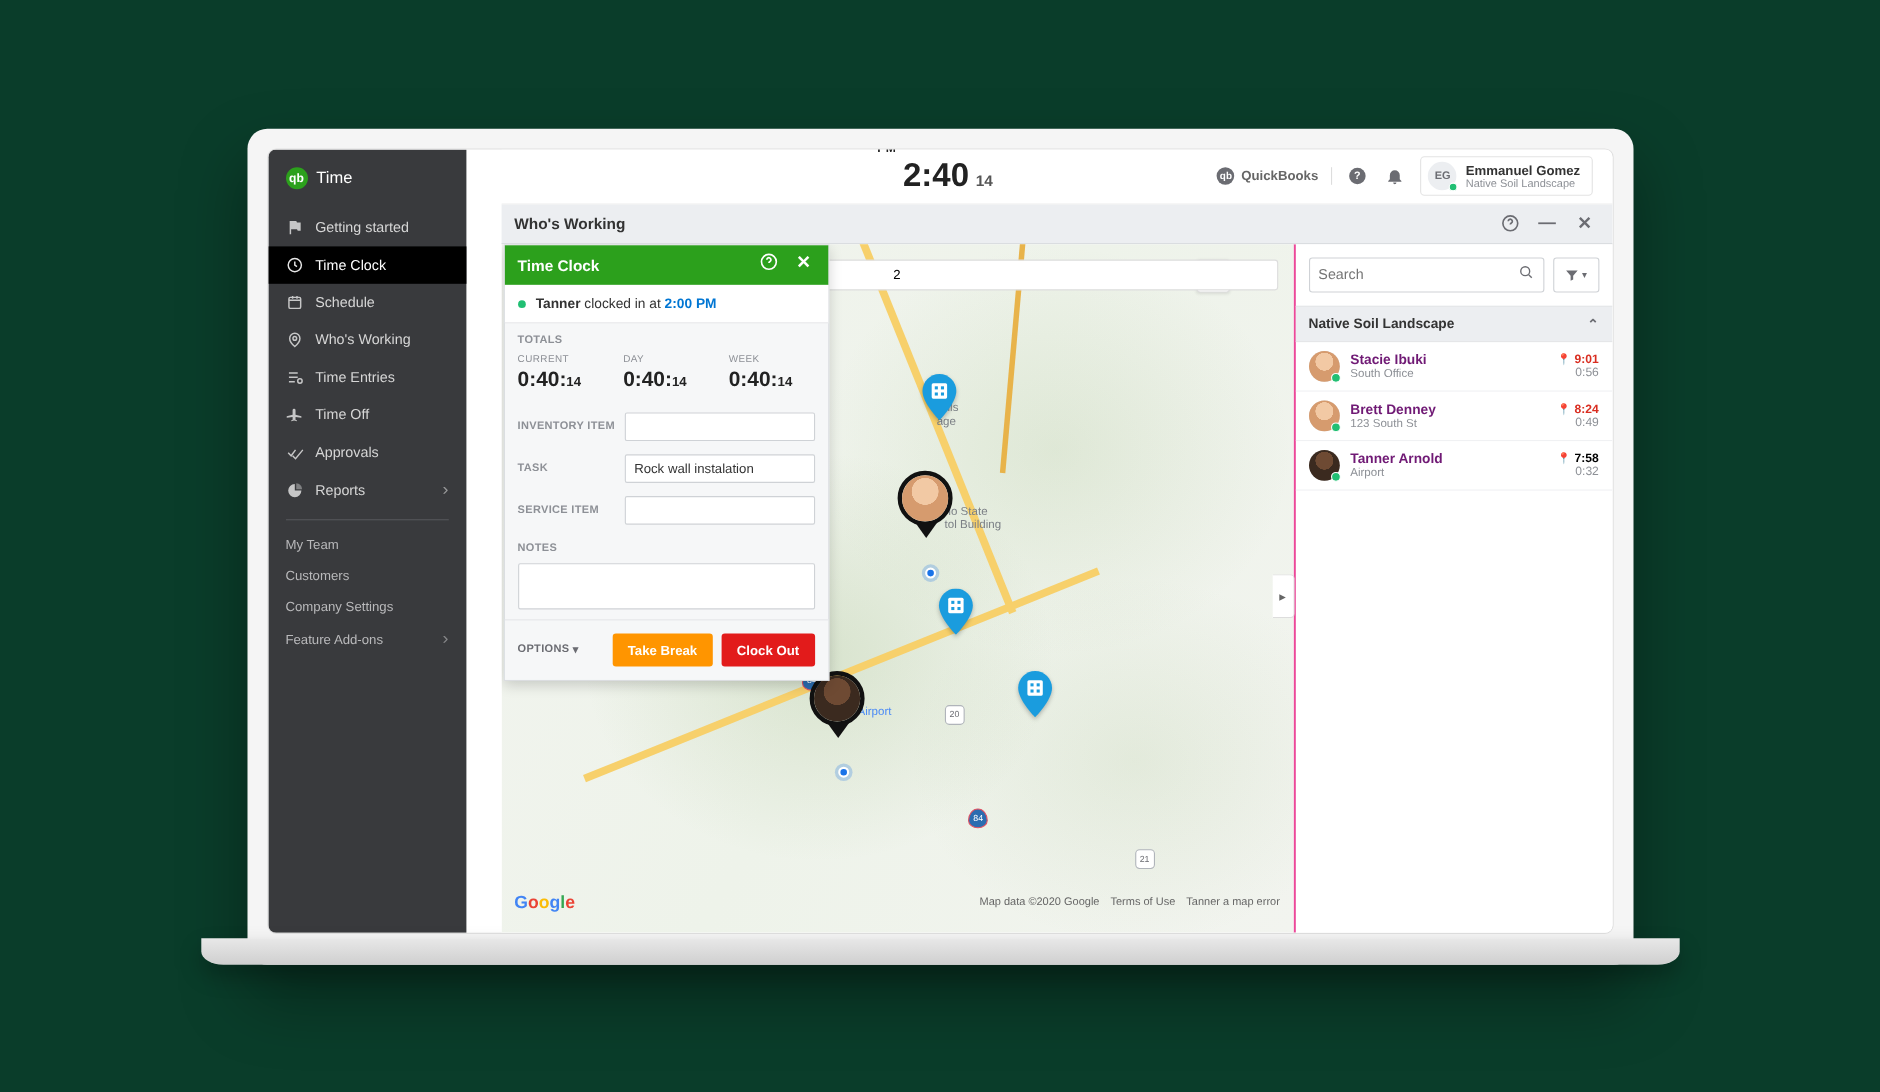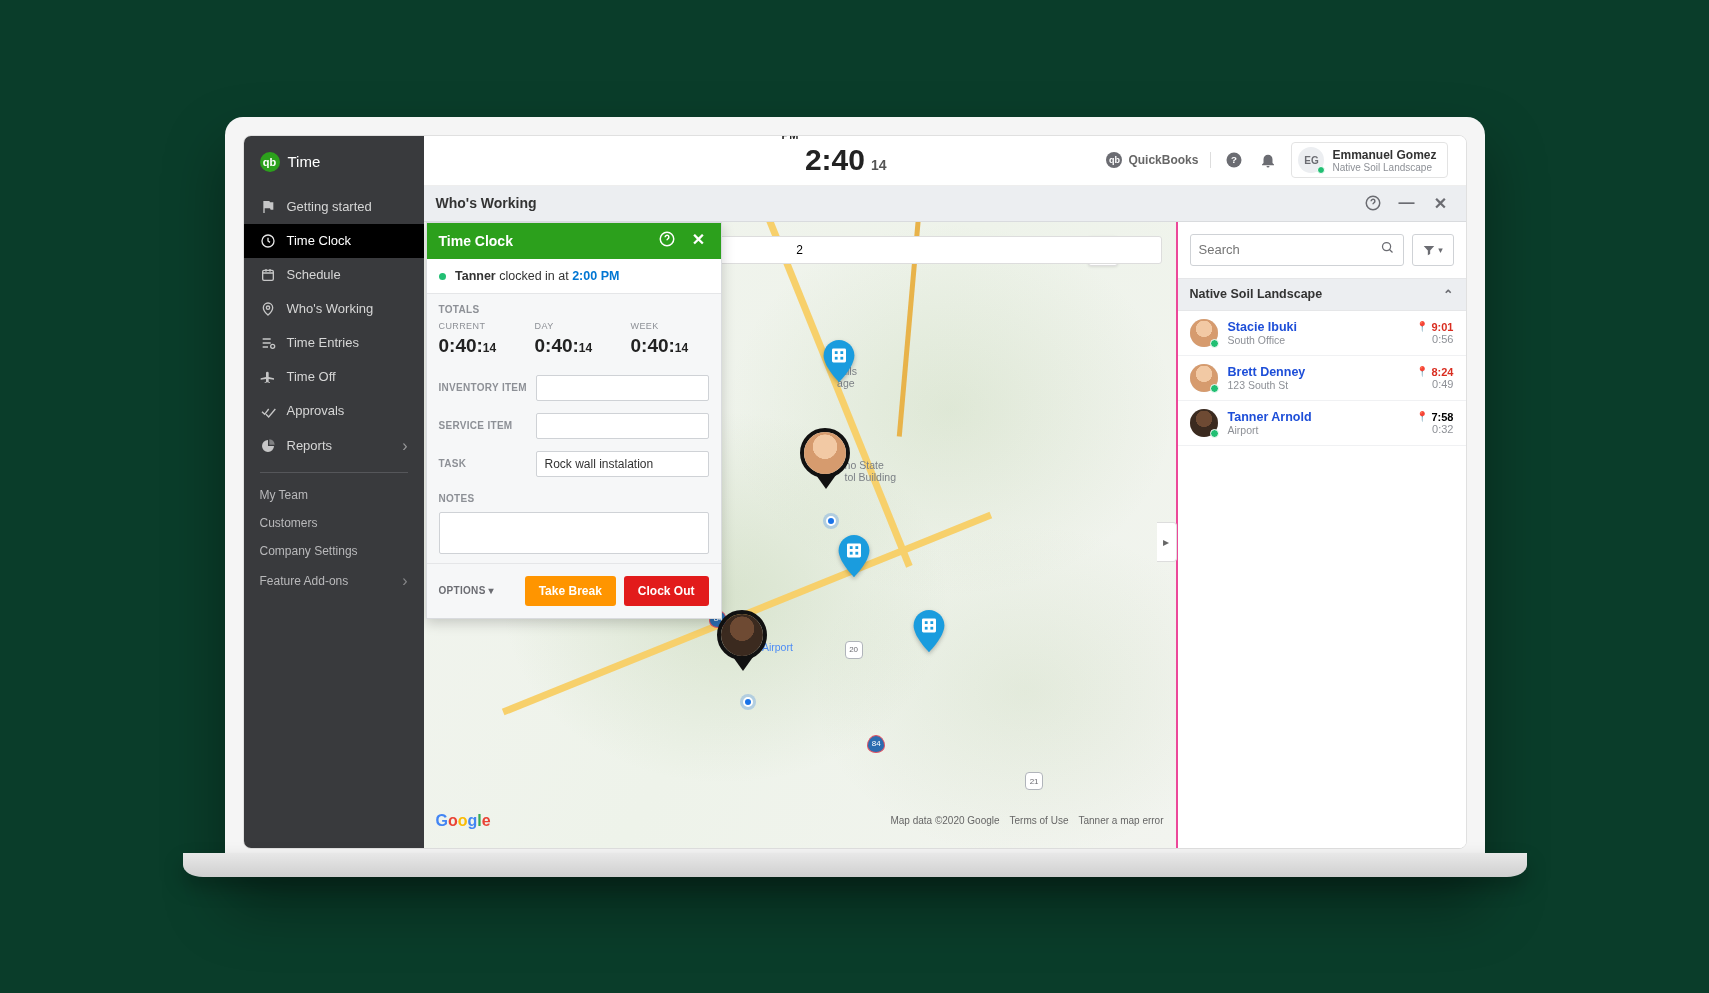--- a/index.html
+++ b/index.html
@@ -12,21 +12,21 @@
   .brand { display:flex; align-items:center; gap:8px; padding:4px 16px 18px 16px; color:#fff; font-size:15px; font-weight:500;}
   .brand-logo { width:20px; height:20px; border-radius:50%; background:#2ca01c; display:flex; align-items:center; justify-content:center; color:#fff; font-size:11px; font-weight:700;}
   .nav-item { display:flex; align-items:center; gap:11px; padding:9px 16px; cursor:pointer; color:#d6d6d6; position:relative;}
   .nav-item.active { background:#000; color:#fff;}
   .nav-icon { width:16px; height:16px; flex:none; opacity:.9;}
   .nav-item .chev { margin-left:auto; opacity:.6; font-size:16px;}
   .sidebar hr { border:none; border-top:1px solid #55565a; margin:8px 16px;}
   .nav-sub { padding:7px 16px; font-size:12px; color:#b9b9bb; cursor:pointer; display:flex; align-items:center;}
   .nav-sub .chev { margin-left:auto; font-size:16px; opacity:.6;}
   
-  .main { flex:1; display:flex; flex-direction:column; background:#fff;}
+  .main { flex:1; display:flex; flex-direction:column; background:#fff;margin-left:32px;}
   .topbar { height:50px; display:flex; align-items:center; padding:0 18px; gap:14px; border-bottom:1px solid #eee;}
   .clock { margin:0 auto; display:flex; align-items:baseline; gap:6px; font-weight:700; color:#222;}
   .clock .pm { font-size:11px; font-weight:600; letter-spacing:.5px; margin-top:-14px; align-self:flex-start;}
   .clock .hm { font-size:30px;}
   .clock .sec { font-size:14px; font-weight:600; color:#555;}
   .tb-right { display:flex; align-items:center; gap:12px;}
   .qb-link { display:flex; align-items:center; gap:6px; color:#666; font-size:12px; font-weight:600; padding-right:12px; border-right:1px solid #ddd; cursor:pointer;}
   .qb-logo { width:16px; height:16px; border-radius:50%; background:#6b6c72; color:#fff; font-size:9px; font-weight:700; display:flex; align-items:center; justify-content:center;}
   .tb-icon { width:22px; height:22px; display:flex; align-items:center; justify-content:center; color:#6b6c72; cursor:pointer; font-size:16px;}
   .user-chip { display:flex; align-items:center; gap:8px; border:1px solid #e3e3e3; border-radius:4px; padding:4px 10px 4px 6px; cursor:pointer;}
@@ -101,21 +101,21 @@
   .search-box input{ border:none; outline:none; flex:1; font-size:13px; background:transparent;}
   .search-box .sicon{ color:#6b6c72;}
   .filter-btn{ width:42px; height:32px; border:1px solid #cfd2d6; border-radius:3px; display:flex; align-items:center; justify-content:center; gap:2px; color:#6b6c72; cursor:pointer; font-size:14px;}
   .group-head{ background:#eceef1; padding:8px 12px; font-size:12.5px; font-weight:700; color:#333; display:flex; align-items:center; border-top:1px solid #e5e6e8; border-bottom:1px solid #e5e6e8; cursor:pointer;}
   .group-head .chev{ margin-left:auto; color:#6b6c72;}
   .emp-row { display:flex; padding:8px 12px; gap:10px; border-bottom:1px solid #f0f1f3; cursor:pointer; align-items:center;}
   .emp-av { width:28px; height:28px; border-radius:50%; background:#ddd; position:relative; flex:none; display:flex; align-items:center; justify-content:center;}
   .emp-av .dot { width:9px; height:9px; background:#21bf73; border:1.5px solid #fff; border-radius:50%; position:absolute; bottom:-1px; right:-1px;}
   .emp-av .f{ width:100%; height:100%; border-radius:50%;}
   .emp-info { flex:1; min-width:0;}
-  .emp-info .nm{ font-size:12.5px; font-weight:700; color:#1d4ed8;}
+  .emp-info .nm{ font-size:12.5px; font-weight:700; color:#701a75;}
   .emp-info .loc{ font-size:10.5px; color:#8d9096;}
   .emp-times{ text-align:right; font-size:11px;}
   .emp-times .t1{ font-weight:700; display:flex; align-items:center; gap:3px; justify-content:flex-end;}
   .emp-times .t1.red{ color:#d92d20;}
   .emp-times .t1 .pico{ font-size:10px;}
   .emp-times .t2{ color:#8d9096;}
 </style>
 </head>
 <body>
 
@@ -371,26 +371,26 @@
               <div class="tot-col">
                 <div class="tl">WEEK</div>
                 <div class="tv"><span>0:40:</span><span class="ss">14</span></div>
               </div>
             </div>
             <div class="form-row">
               <label>INVENTORY ITEM</label>
               <input type="text" value="" style="">
             </div>
             <div class="form-row">
+              <label>TASK</label>
+              <input type="text" value="Rock wall instalation" style="">
+            </div>
+            <div class="form-row">
               <label>SERVICE ITEM</label>
               <input type="text" value="" style="">
-            </div>
-            <div class="form-row">
-              <label>TASK</label>
-              <input type="text" value="Rock wall instalation" style="">
             </div>
             <div class="sect-label" style="padding-bottom:2px">NOTES</div>
             <div class="notes-row">
               <textarea style=""></textarea>
             </div>
             <div class="modal-foot">
               <div class="opt-link">
                 <span>OPTIONS</span>
                 <span>▾</span>
               </div>

